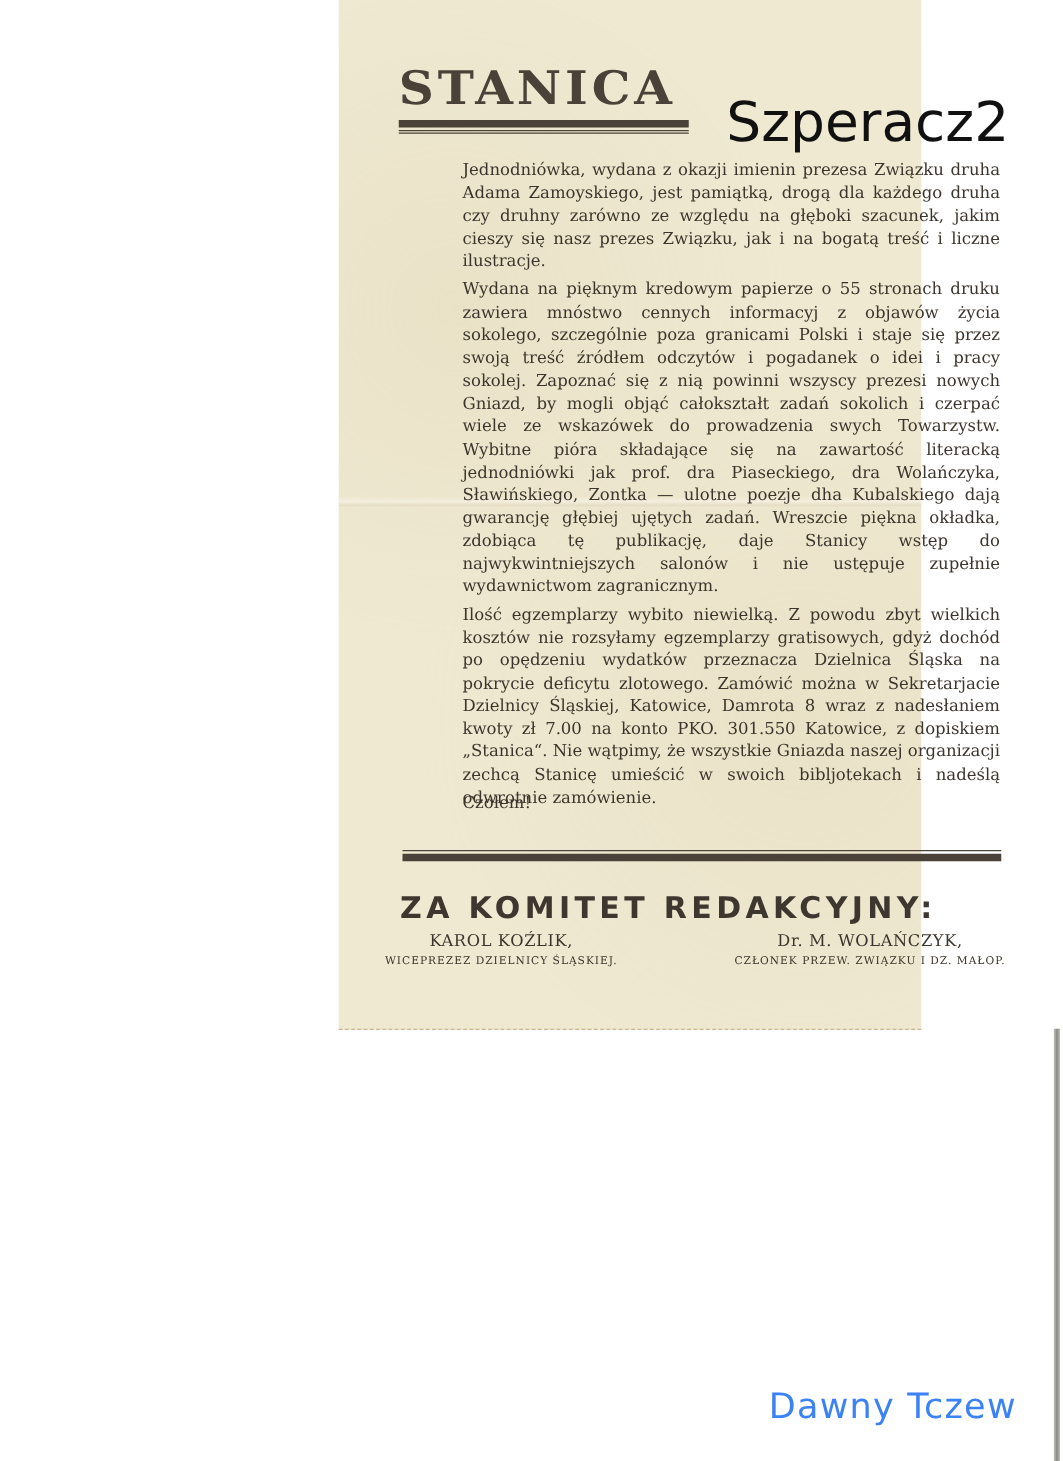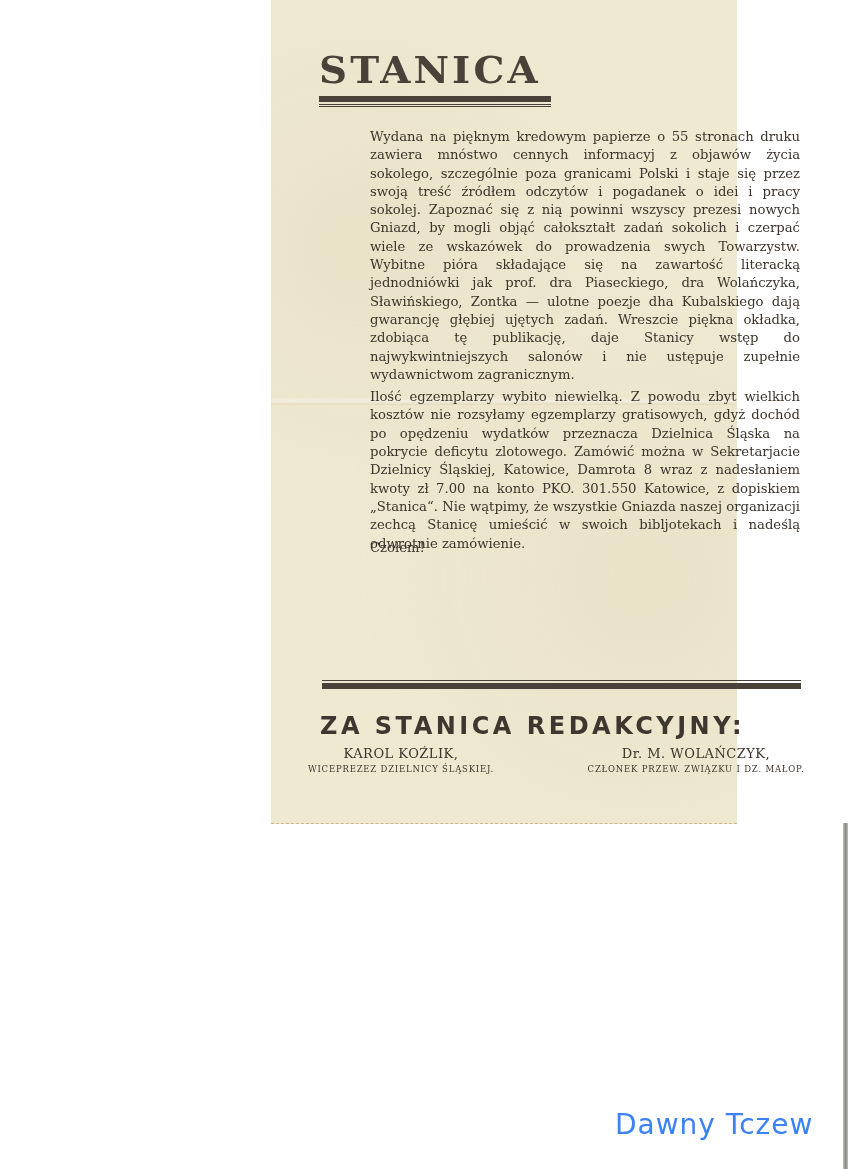--- a/index.html
+++ b/index.html
@@ -66,33 +66,35 @@
 <div class="paper">
   <div class="fold"></div>
 
   <div class="title-block">
     <div class="title">STANICA</div>
     <div class="rule-thick"></div>
     <div class="rule-thin"></div>
     <div class="rule-thin2"></div>
   </div>
 
+  <div class="watermark-top">Szperacz2</div>
 
   <div class="body-text">
+    <p>Jednodniówka, wydana z okazji imienin prezesa Związku druha Adama Zamoyskiego, jest pamiątką, drogą dla każdego druha czy druhny zarówno ze względu na głęboki szacunek, jakim cieszy się nasz prezes Związku, jak i na bogatą treść i liczne ilustracje.</p>
     <p>Wydana na pięknym kredowym papierze o 55 stronach druku zawiera mnóstwo cennych informacyj z objawów życia sokolego, szczególnie poza granicami Polski i staje się przez swoją treść źródłem odczytów i pogadanek o idei i pracy sokolej. Zapoznać się z nią powinni wszyscy prezesi nowych Gniazd, by mogli objąć całokształt zadań sokolich i czerpać wiele ze wskazówek do prowadzenia swych Towarzystw. Wybitne pióra składające się na zawartość literacką jednodniówki jak prof. dra Piaseckiego, dra Wolańczyka, Sławińskiego, Zontka — ulotne poezje dha Kubalskiego dają gwarancję głębiej ujętych zadań. Wreszcie piękna okładka, zdobiąca tę publikację, daje Stanicy wstęp do najwykwintniejszych salonów i nie ustępuje zupełnie wydawnictwom zagranicznym.</p>
     <p>Ilość egzemplarzy wybito niewielką. Z powodu zbyt wielkich kosztów nie rozsyłamy egzemplarzy gratisowych, gdyż dochód po opędzeniu wydatków przeznacza Dzielnica Śląska na pokrycie deficytu zlotowego. Zamówić można w Sekretarjacie Dzielnicy Śląskiej, Katowice, Damrota 8 wraz z nadesłaniem kwoty zł 7.00 na konto PKO. 301.550 Katowice, z dopiskiem „Stanica“. Nie wątpimy, że wszystkie Gniazda naszej organizacji zechcą Stanicę umieścić w swoich bibljotekach i nadeślą odwrotnie zamówienie.</p>
     <span class="closing">Czołem!</span>
   </div>
 
   <div class="bottom-rule">
     <div class="thin"></div>
     <div class="thick"></div>
   </div>
 
-  <div class="committee">ZA STANICA REDAKCYJNY:</div>
+  <div class="committee">ZA KOMITET REDAKCYJNY:</div>
 
   <div class="sig sig-left">
     <div class="name">KAROL KOŹLIK,</div>
     <div class="role">WICEPREZEZ DZIELNICY ŚLĄSKIEJ.</div>
   </div>
 
   <div class="sig sig-right">
     <div class="name">Dr. M. WOLAŃCZYK,</div>
     <div class="role">CZŁONEK PRZEW. ZWIĄZKU I DZ. MAŁOP.</div>
   </div>

